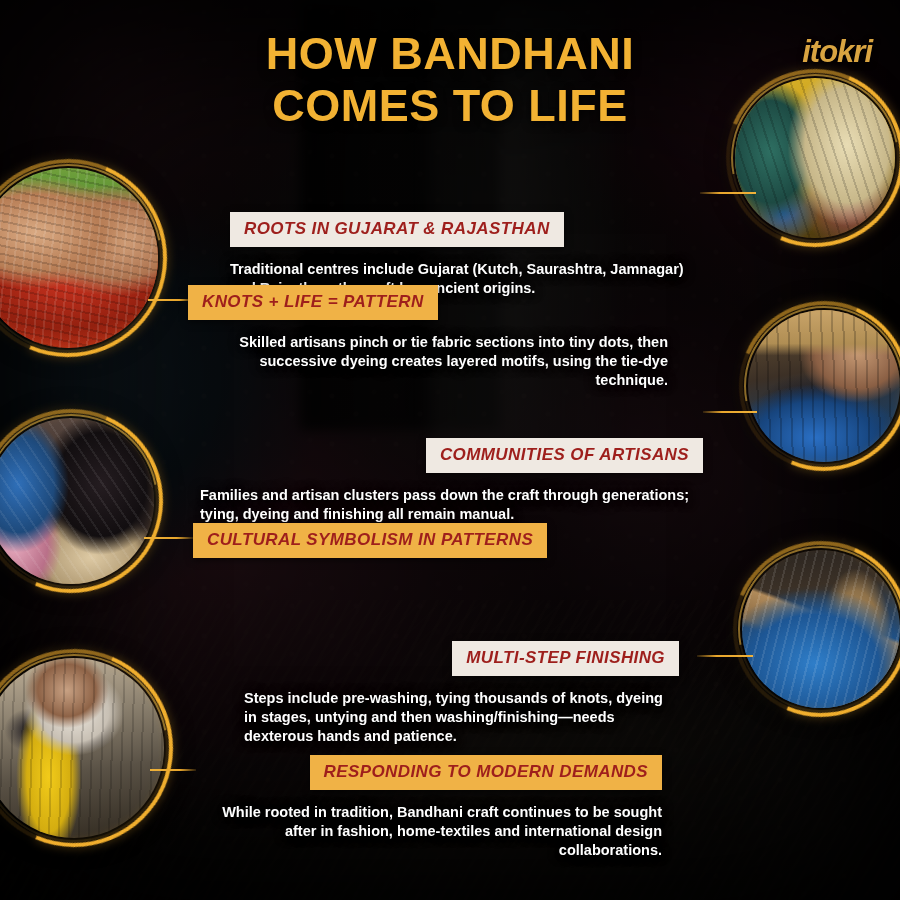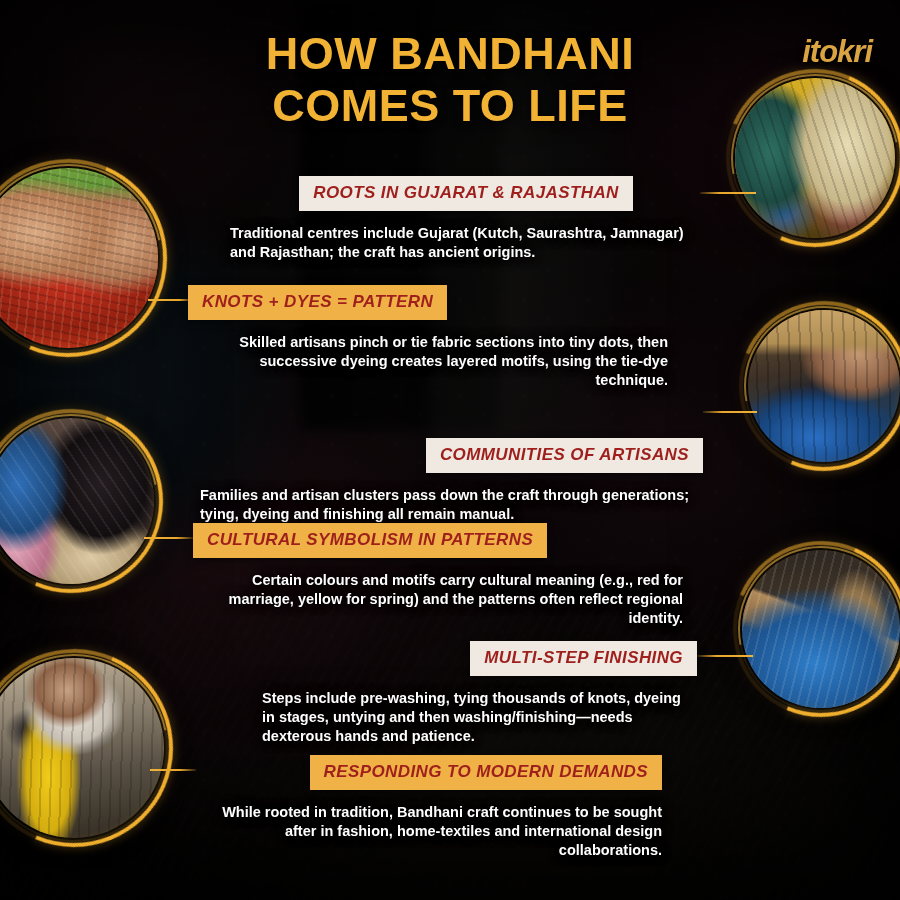--- a/index.html
+++ b/index.html
@@ -337,48 +337,47 @@
   </div>
 
   <div class="connector" style="left:700px; top:192px; width:56px;"></div>
   <div class="connector rev" style="left:148px; top:299px; width:48px;"></div>
   <div class="connector" style="left:703px; top:411px; width:54px;"></div>
   <div class="connector rev" style="left:144px; top:537px; width:50px;"></div>
   <div class="connector" style="left:697px; top:655px; width:56px;"></div>
   <div class="connector rev" style="left:150px; top:769px; width:46px;"></div>
 
   <div class="section" style="left:230px; top:176px; width:472px;">
-    <div style="text-align:center;">
+    <div style="text-align:left;margin-top:36px;">
       <div class="heading cream">ROOTS IN GUJARAT &amp; RAJASTHAN</div>
     </div>
     <div class="body-text align-right">Traditional centres include Gujarat (Kutch, Saurashtra, Jamnagar) and Rajasthan; the craft has ancient origins.</div>
   </div>
 
   <div class="section" style="left:188px; top:285px; width:480px;">
     <div style="text-align:left;">
-      <div class="heading gold">KNOTS + DYES = PATTERN</div>
+      <div class="heading gold">KNOTS + LIFE = PATTERN</div>
     </div>
     <div class="body-text align-left">Skilled artisans pinch or tie fabric sections into tiny dots, then successive dyeing creates layered motifs, using the tie-dye technique.</div>
   </div>
 
   <div class="section" style="left:200px; top:397px; width:503px;margin-top:41px;">
     <div style="text-align:right;">
       <div class="heading cream">COMMUNITIES OF ARTISANS</div>
     </div>
     <div class="body-text align-right">Families and artisan clusters pass down the craft through generations; tying, dyeing and finishing all remain manual.</div>
   </div>
 
   <div class="section" style="left:193px; top:523px; width:490px;">
     <div style="text-align:left;">
       <div class="heading gold">CULTURAL SYMBOLISM IN PATTERNS</div>
     </div>
-    <div class="body-text align-left">Certain colours and motifs carry cultural meaning (e.g., red for marriage, yellow for spring) and the patterns often reflect regional identity.</div>
-  </div>
-
-  <div class="section" style="left:262px; top:641px; width:435px;">
+  </div>
+
+  <div class="section" style="left:244px; top:641px; width:435px;">
     <div style="text-align:right;">
       <div class="heading cream">MULTI-STEP FINISHING</div>
     </div>
     <div class="body-text align-right">Steps include pre-washing, tying thousands of knots, dyeing in stages, untying and then washing/finishing—needs dexterous hands and patience.</div>
   </div>
 
   <div class="section" style="left:192px; top:755px; width:470px;">
     <div style="text-align:right;">
       <div class="heading gold">RESPONDING TO MODERN DEMANDS</div>
     </div>

